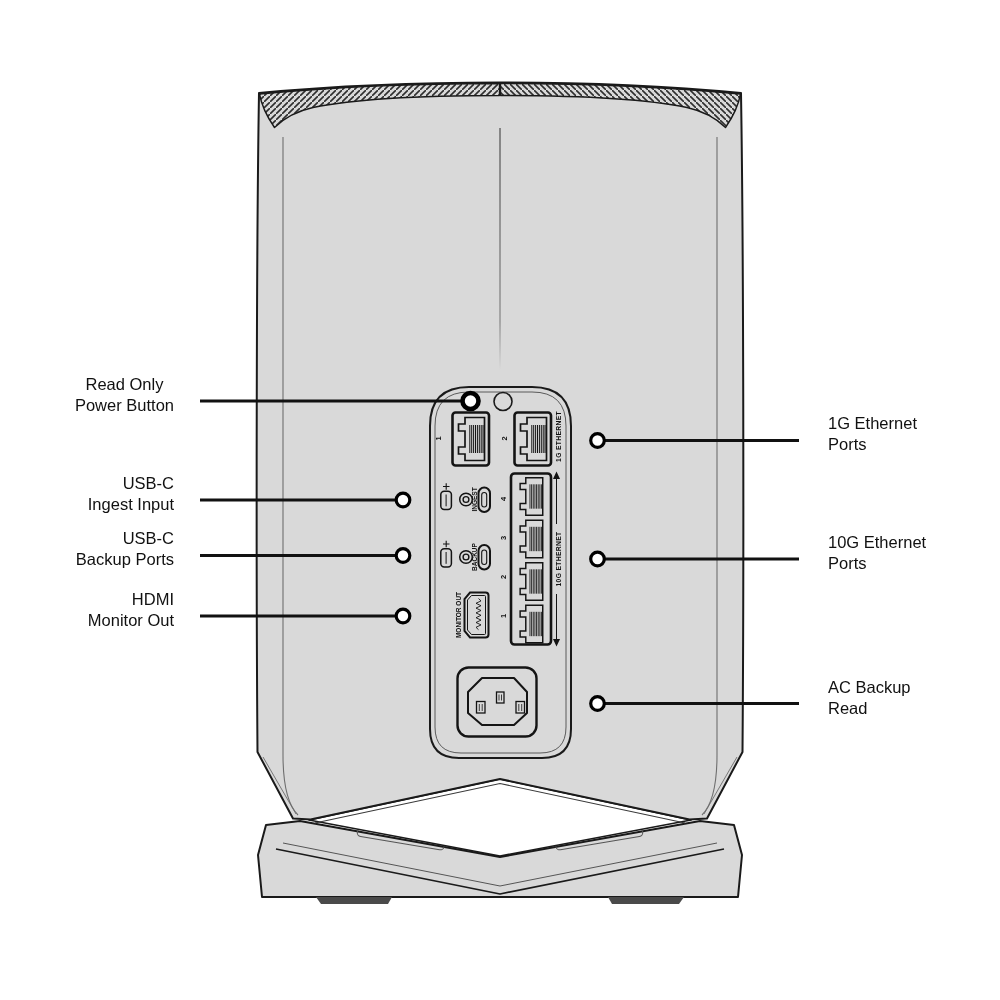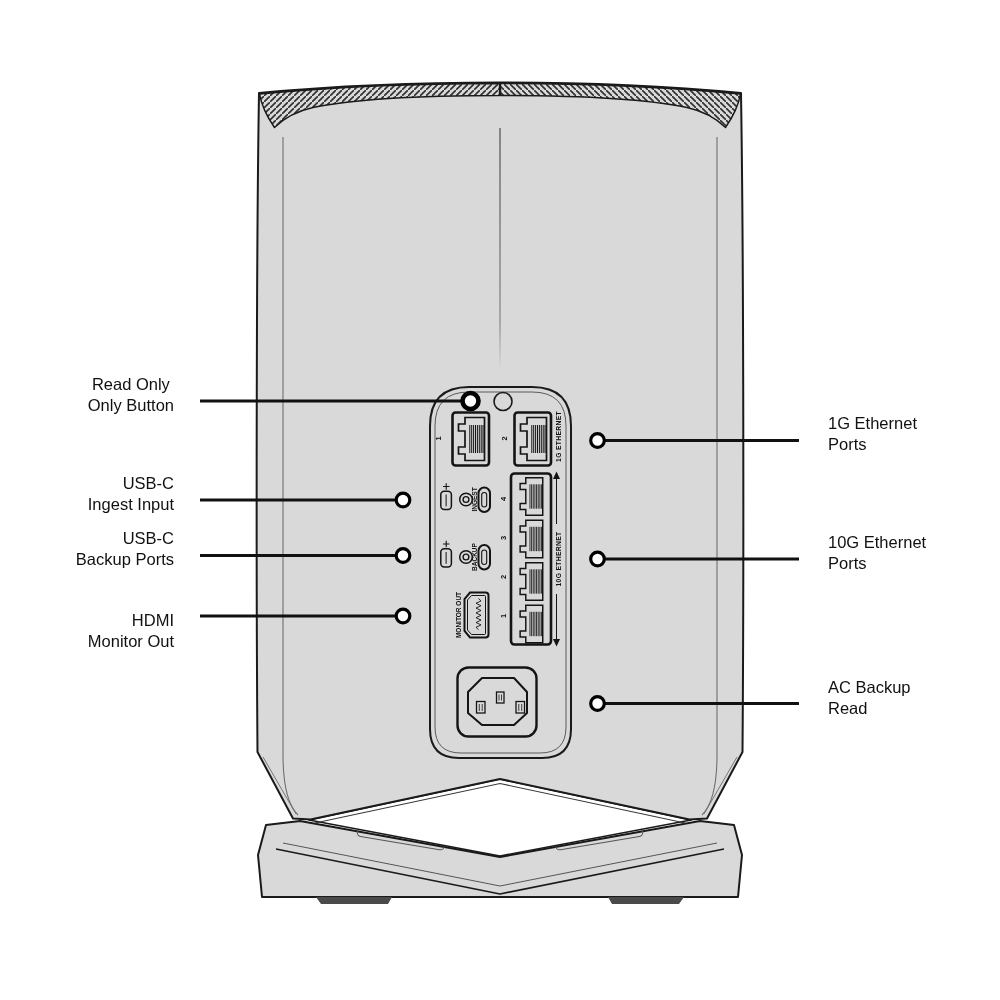--- a/index.html
+++ b/index.html
@@ -185,31 +185,31 @@
     <circle cx="403" cy="555.5" r="6.8" stroke-width="3.2"></circle>
     <circle cx="403" cy="616" r="6.8" stroke-width="3.2"></circle>
     <circle cx="597.5" cy="440.5" r="6.8" stroke-width="3.2"></circle>
     <circle cx="597.5" cy="559" r="6.8" stroke-width="3.2"></circle>
     <circle cx="597.5" cy="703.5" r="6.8" stroke-width="3.2"></circle>
   </g>
 </svg>
 
   <div class="lbl right-align" style="right:826px;top:374px;text-align:center;">
     <span>Read Only</span>
-    <span>Only Button</span>
+    <span>Power Button</span>
   </div>
   <div class="lbl right-align" style="right:826px;top:473px;">
     <span>USB-C</span>
     <span>Ingest Input</span>
   </div>
   <div class="lbl right-align" style="right:826px;top:528px;">
     <span>USB-C</span>
     <span>Backup Ports</span>
   </div>
-  <div class="lbl right-align" style="right:826px;top:610px;">
+  <div class="lbl right-align" style="right:826px;top:589px;">
     <span>HDMI</span>
     <span>Monitor Out</span>
   </div>
   <div class="lbl left-align" style="left:828px;top:413px;">
     <span>1G Ethernet</span>
     <span>Ports</span>
   </div>
   <div class="lbl left-align" style="left:828px;top:532px;">
     <span>10G Ethernet</span>
     <span>Ports</span>

